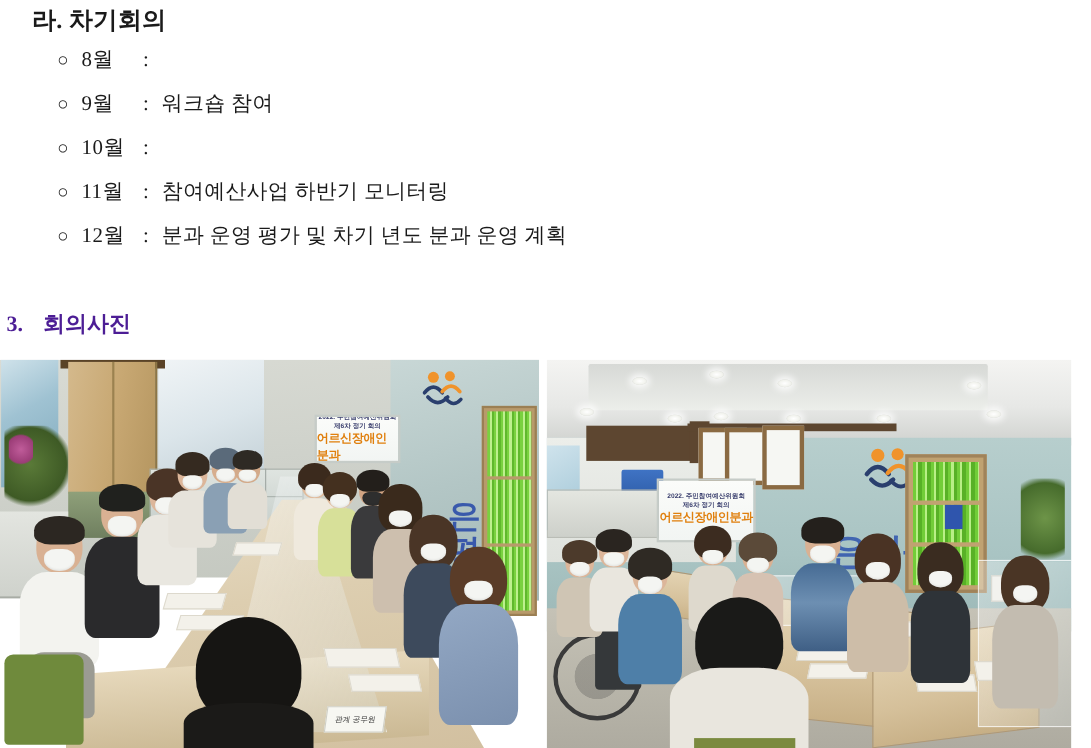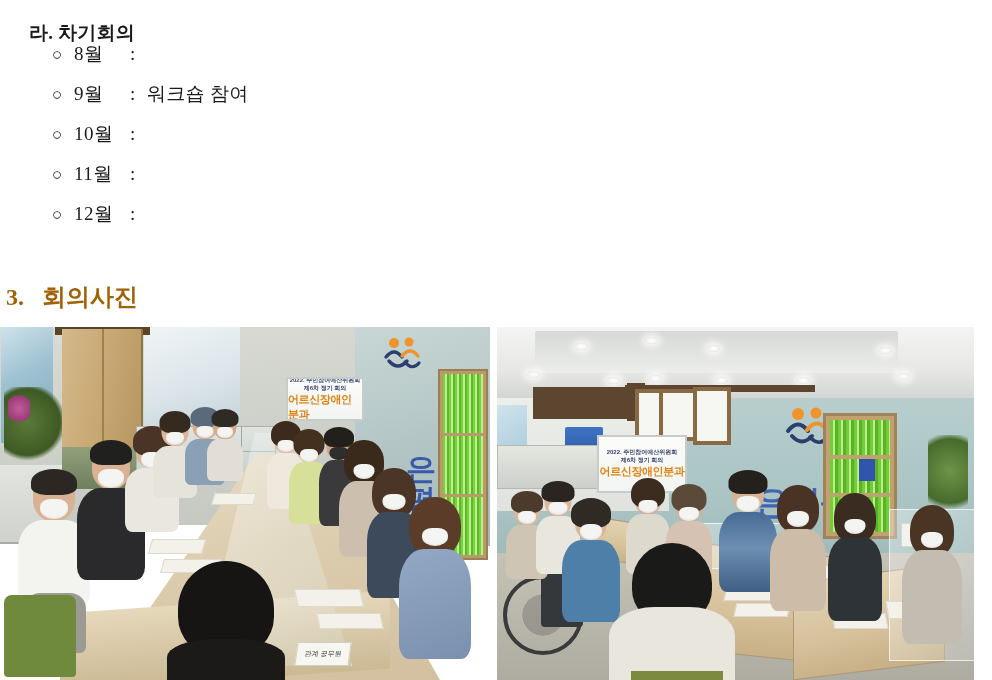--- a/index.html
+++ b/index.html
@@ -19,22 +19,22 @@
 
   
   .doc {
     position: absolute;
     left: 0; top: 0;
     width: 992px;
   }
   .section-a-heading {
     position: absolute;
     left: 29px;
-    top: 20px;
-    font-size: 19px;
+    top: 3px;
+    font-size: 22px;
     font-weight: bold;
     letter-spacing: 0.2px;
     white-space: nowrap;
   }
   .bullet-list {
     position: absolute;
     left: 52px;
     top: 41px;
     width: 900px;
   }
@@ -61,23 +61,23 @@
     width: 17px;
   }
   .bullet-text {
     letter-spacing: 0.3px;
   }
 
   .section-3 {
     position: absolute;
     left: 6px;
     top: 281px;
-    font-size: 24px;
+    font-size: 20px;
     font-weight: bold;
-    color: #a16207;
+    color: #4c1d95;
     white-space: nowrap;
   }
   .section-3 .sec-num { margin-right: 18px; }
 
   
   .photo-strip {
     position: absolute;
     left: 0;
     top: 327px;
     width: 992px;
@@ -332,26 +332,28 @@
     <div class="bullet-row">
       <span class="bullet-mark">○</span>
       <span class="bullet-month">10월</span>
       <span class="bullet-colon">:</span>
     </div>
 
     <div class="bullet-row">
       <span class="bullet-mark">○</span>
       <span class="bullet-month">11월</span>
       <span class="bullet-colon">:</span>
+      <span class="bullet-text">참여예산사업 하반기 모니터링</span>
     </div>
 
     <div class="bullet-row">
       <span class="bullet-mark">○</span>
       <span class="bullet-month">12월</span>
       <span class="bullet-colon">:</span>
+      <span class="bullet-text">분과 운영 평가 및 차기 년도 분과 운영 계획</span>
     </div>
 
   </div>
 
   <div class="section-3">
     <span class="sec-num">3.</span><span>회의사진</span>
   </div>
 </div>
 
 <div class="photo-strip">

